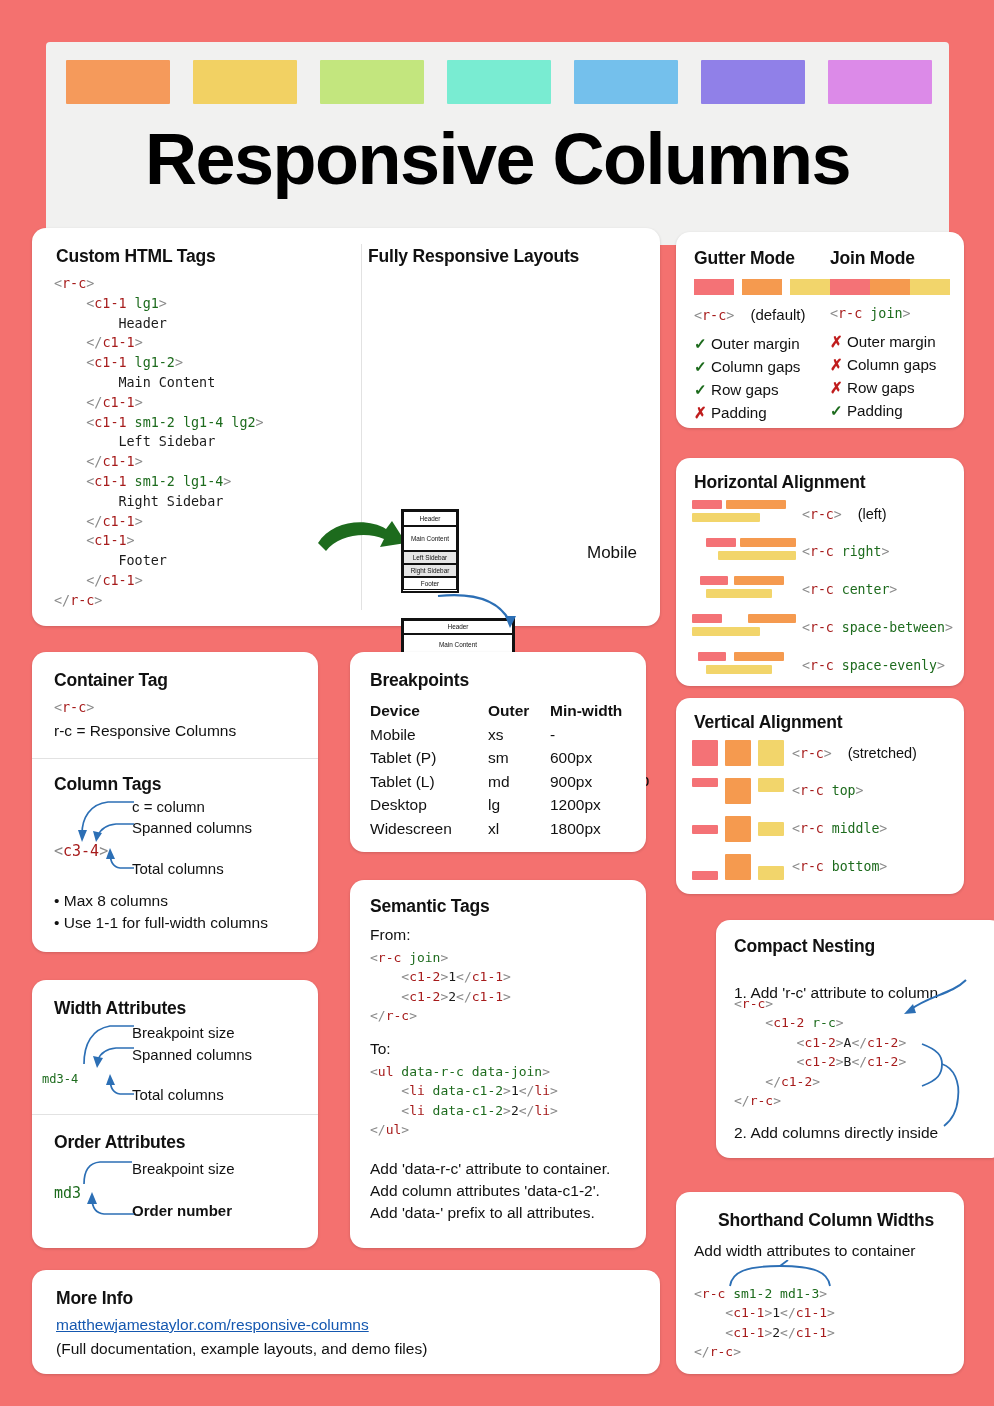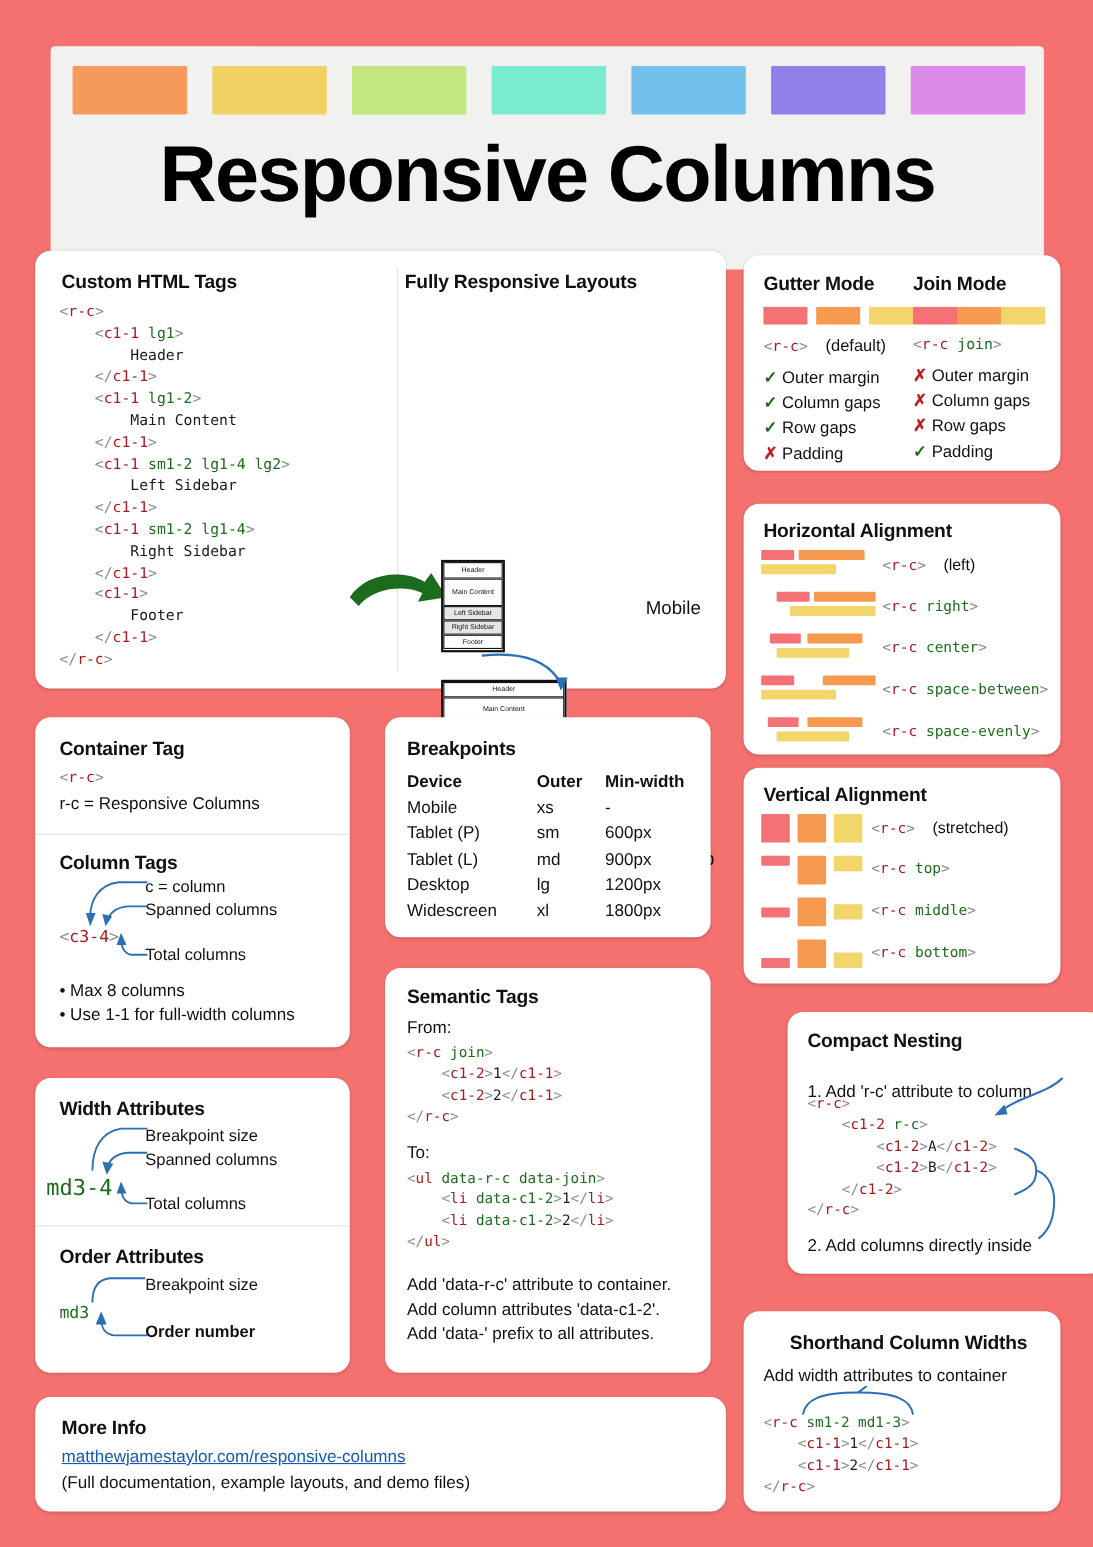--- a/index.html
+++ b/index.html
@@ -98,21 +98,21 @@
   #anno-span { left: 100px; top: 167px; }
   #anno-total { left: 100px; top: 208px; }
   #coltags-bullets { position: absolute; left: 22px; top: 238px; }
 
   
   #card-width { left: 32px; top: 980px; width: 286px; height: 268px; }
   #width-title { position: absolute; left: 22px; top: 18px; }
   #anno-bp1 { left: 100px; top: 44px; }
   #anno-span2 { left: 100px; top: 66px; }
   #anno-total2 { left: 100px; top: 106px; }
-  #width-code { position: absolute; left: 10px; top: 90px; font-size: 20px; }
+  #width-code { position: absolute; left: 10px; top: 90px; font-size: 12px; }
   #width-div { position: absolute; left: 0; top: 134px; }
   #order-title { position: absolute; left: 22px; top: 152px; }
   #anno-bp2 { left: 100px; top: 180px; }
   #order-code { position: absolute; left: 22px; top: 204px; font-size: 15px; }
   #anno-order { left: 100px; top: 222px; font-weight: bold; }
 
   
   #card-moreinfo { left: 32px; top: 1270px; width: 628px; height: 104px; }
   #moreinfo-title { position: absolute; left: 24px; top: 18px; }
   #moreinfo-link { position: absolute; left: 24px; top: 46px; font-size: 15.5px; color: #1558b0; }

